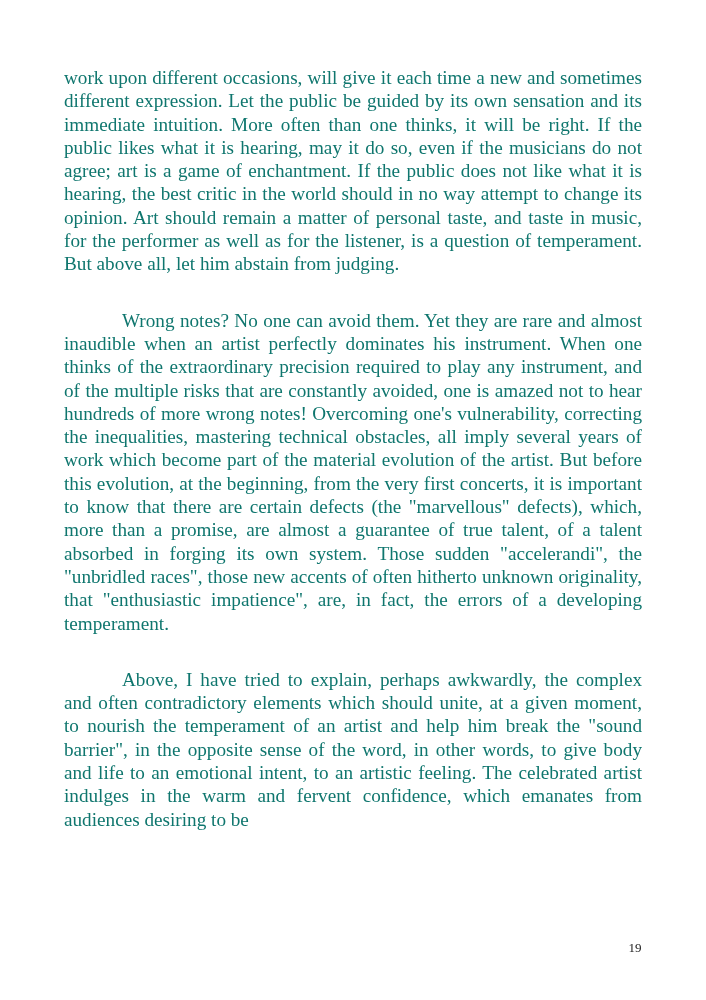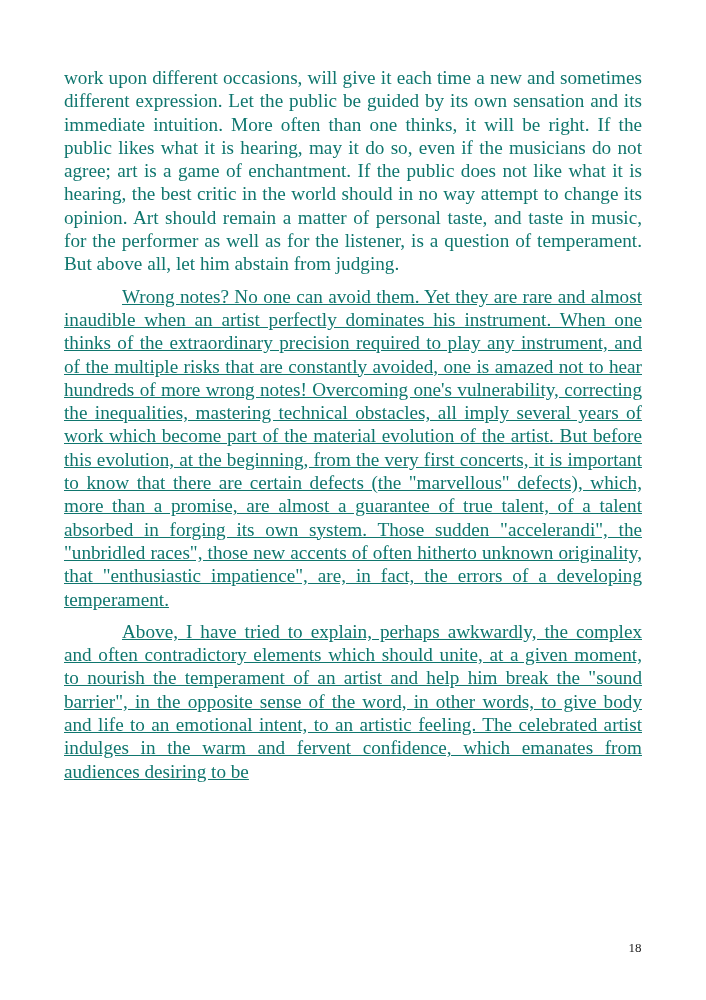--- a/index.html
+++ b/index.html
@@ -32,22 +32,21 @@
       color: #0f766e;
       text-align: justify;
     }
     .para {
       margin: 0;
       padding: 0;
       text-align: justify;
       hyphens: none;
     }
     .para + .para {
-      margin-top: 9px;
-      text-decoration: underline;
+      margin-top: 33px;
     }
     .para.indent {
       text-indent: 58px;
     }
     .page-number {
       position: absolute;
       left: 620px;
       top: 940px;
       width: 30px;
       text-align: center;
@@ -58,14 +57,14 @@
   </style>
 </head>
 <body>
 
 <div class="page">
   <div class="body-text">
     <p class="para">work upon different occasions, will give it each time a new and sometimes different expression. Let the public be guided by its own sensation and its immediate intuition. More often than one thinks, it will be right. If the public likes what it is hearing, may it do so, even if the musicians do not agree; art is a game of enchantment. If the public does not like what it is hearing, the best critic in the world should in no way attempt to change its opinion. Art should remain a matter of personal taste, and taste in music, for the performer as well as for the listener, is a question of temperament. But above all, let him abstain from judging.</p>
     <p class="para indent">Wrong notes? No one can avoid them. Yet they are rare and almost inaudible when an artist perfectly dominates his instrument. When one thinks of the extraordinary precision required to play any instrument, and of the multiple risks that are constantly avoided, one is amazed not to hear hundreds of more wrong notes! Overcoming one's vulnerability, correcting the inequalities, mastering technical obstacles, all imply several years of work which become part of the material evolution of the artist. But before this evolution, at the beginning, from the very first concerts, it is important to know that there are certain defects (the "marvellous" defects), which, more than a promise, are almost a guarantee of true talent, of a talent absorbed in forging its own system. Those sudden "accelerandi", the "unbridled races", those new accents of often hitherto unknown originality, that "enthusiastic impatience", are, in fact, the errors of a developing temperament.</p>
     <p class="para indent">Above, I have tried to explain, perhaps awkwardly, the complex and often contradictory elements which should unite, at a given moment, to nourish the temperament of an artist and help him break the "sound barrier", in the opposite sense of the word, in other words, to give body and life to an emotional intent, to an artistic feeling. The celebrated artist indulges in the warm and fervent confidence, which emanates from audiences desiring to be</p>
   </div>
-  <div class="page-number">18</div>
+  <div class="page-number">19</div>
 </div>
 
 </body></html>

